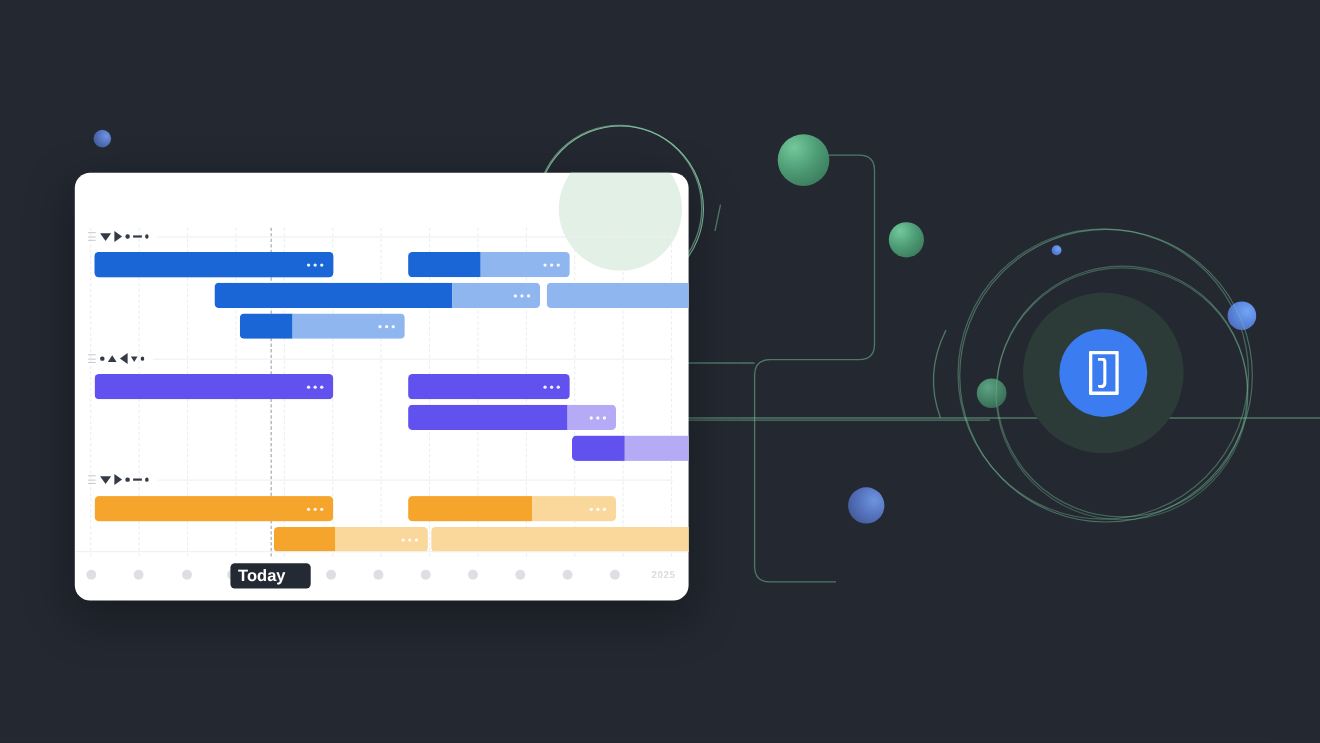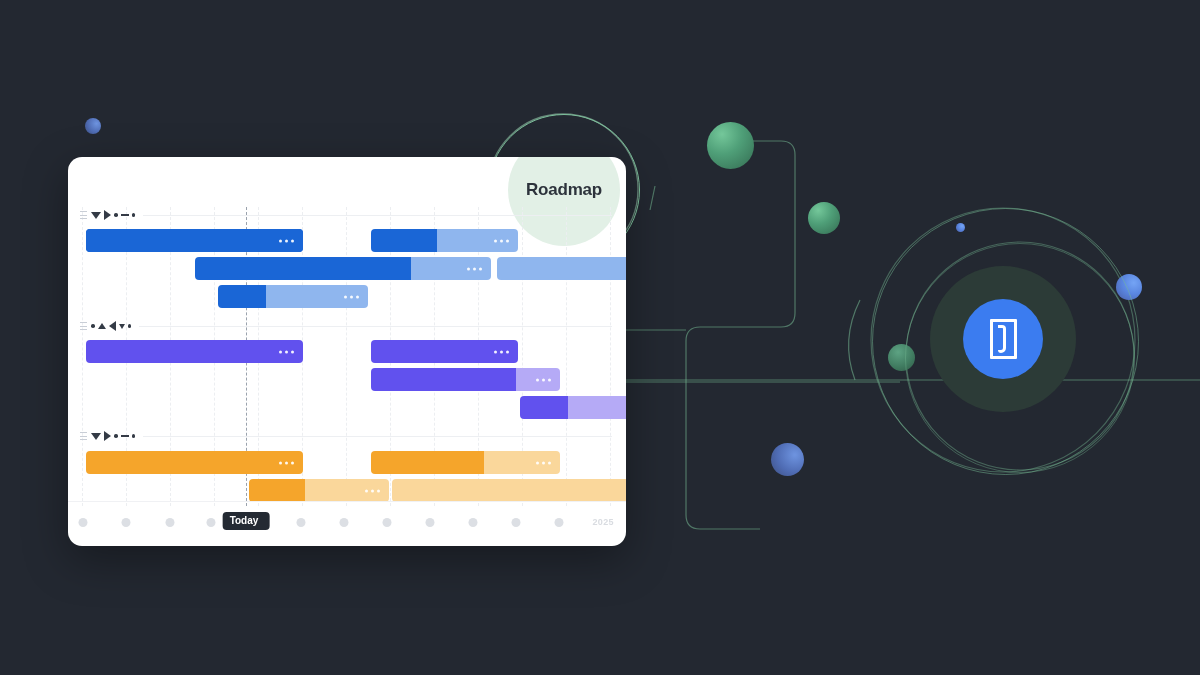--- a/index.html
+++ b/index.html
@@ -232,24 +232,24 @@
     border-radius: 50%;
     background: #dcdfe4;
     transform: translateX(-50%);
   }
   .today-pill {
     position: absolute;
     top: 10px;
     transform: translateX(-50%);
     background: #242a33;
     color: #ffffff;
-    font-size: 10px;
+    font-size: 15px;
     font-weight: bold;
     border-radius: 4px;
-    padding: 4px 11px 4px 7px;
+    padding: 4px 23px 4px 7px;
     line-height: 1;
   }
   .year-label {
     position: absolute;
     right: 12px;
     top: 15px;
     font-size: 9px;
     font-weight: bold;
     color: #d9dce1;
     letter-spacing: 0.4px;
@@ -342,21 +342,20 @@
     <div class="sphere blue-dim" style="left:771px;top:443px;width:33px;height:33px;"></div>
     <div class="sphere blue" style="left:956px;top:223px;width:9px;height:9px;"></div>
   </div>
 
   <div class="roadmap-ring"></div>
 
   <div class="card">
     <div class="card-body">
 
       <div class="roadmap-disc" style="left:440px;top:-23px;"></div>
-      <div class="roadmap-title" style="left:440px;top:-23px;">Roadmap</div>
 
       <div class="vgrid" style="left:14px;"></div>
       <div class="vgrid" style="left:58px;"></div>
       <div class="vgrid" style="left:102px;"></div>
       <div class="vgrid" style="left:146px;"></div>
       <div class="vgrid" style="left:190px;"></div>
       <div class="vgrid" style="left:234px;"></div>
       <div class="vgrid" style="left:278px;"></div>
       <div class="vgrid" style="left:322px;"></div>
       <div class="vgrid" style="left:366px;"></div>

